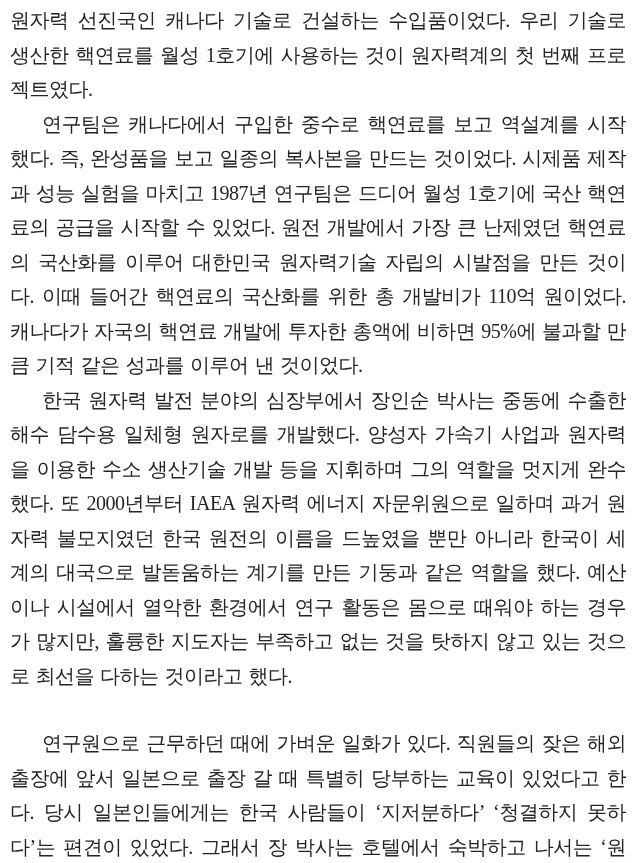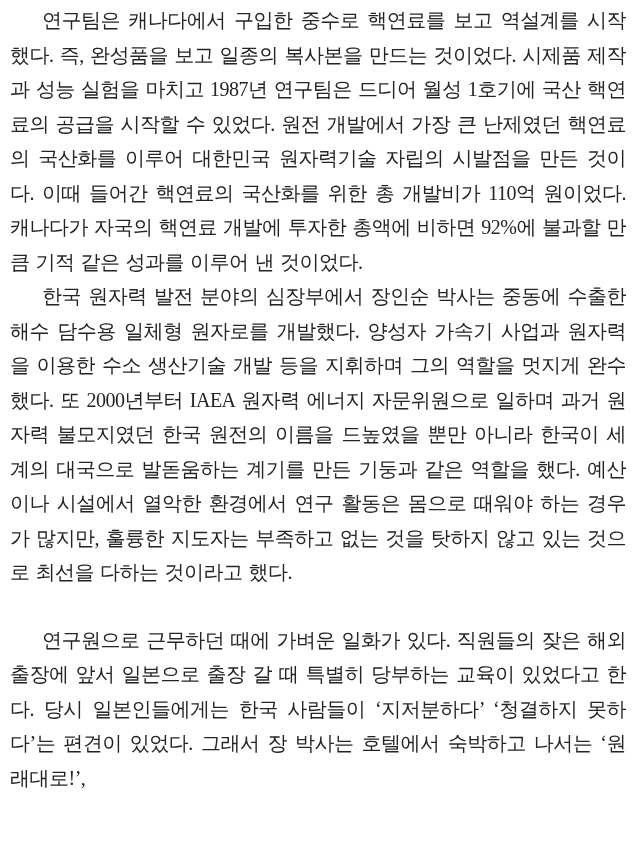--- a/index.html
+++ b/index.html
@@ -35,16 +35,17 @@
     text-indent: 0;
   }
   .para.gap-before {
     margin-top: 33px;
   }
 </style>
 </head>
 <body>
 
 <div class="page">
-  <p class="para">연구팀은 캐나다에서 구입한 중수로 핵연료를 보고 역설계를 시작했다. 즉, 완성품을 보고 일종의 복사본을 만드는 것이었다. 시제품 제작과 성능 실험을 마치고 1987년 연구팀은 드디어 월성 1호기에 국산 핵연료의 공급을 시작할 수 있었다. 원전 개발에서 가장 큰 난제였던 핵연료의 국산화를 이루어 대한민국 원자력기술 자립의 시발점을 만든 것이다. 이때 들어간 핵연료의 국산화를 위한 총 개발비가 110억 원이었다. 캐나다가 자국의 핵연료 개발에 투자한 총액에 비하면 92%에 불과할 만큼 기적 같은 성과를 이루어 낸 것이었다.</p>
+  <p class="para no-indent">원자력 선진국인 캐나다 기술로 건설하는 수입품이었다. 우리 기술로 생산한 핵연료를 월성 1호기에 사용하는 것이 원자력계의 첫 번째 프로젝트였다.</p>
+  <p class="para">연구팀은 캐나다에서 구입한 중수로 핵연료를 보고 역설계를 시작했다. 즉, 완성품을 보고 일종의 복사본을 만드는 것이었다. 시제품 제작과 성능 실험을 마치고 1987년 연구팀은 드디어 월성 1호기에 국산 핵연료의 공급을 시작할 수 있었다. 원전 개발에서 가장 큰 난제였던 핵연료의 국산화를 이루어 대한민국 원자력기술 자립의 시발점을 만든 것이다. 이때 들어간 핵연료의 국산화를 위한 총 개발비가 110억 원이었다. 캐나다가 자국의 핵연료 개발에 투자한 총액에 비하면 95%에 불과할 만큼 기적 같은 성과를 이루어 낸 것이었다.</p>
   <p class="para">한국 원자력 발전 분야의 심장부에서 장인순 박사는 중동에 수출한 해수 담수용 일체형 원자로를 개발했다. 양성자 가속기 사업과 원자력을 이용한 수소 생산기술 개발 등을 지휘하며 그의 역할을 멋지게 완수했다. 또 2000년부터 IAEA 원자력 에너지 자문위원으로 일하며 과거 원자력 불모지였던 한국 원전의 이름을 드높였을 뿐만 아니라 한국이 세계의 대국으로 발돋움하는 계기를 만든 기둥과 같은 역할을 했다. 예산이나 시설에서 열악한 환경에서 연구 활동은 몸으로 때워야 하는 경우가 많지만, 훌륭한 지도자는 부족하고 없는 것을 탓하지 않고 있는 것으로 최선을 다하는 것이라고 했다.</p>
   <p class="para gap-before">연구원으로 근무하던 때에 가벼운 일화가 있다. 직원들의 잦은 해외 출장에 앞서 일본으로 출장 갈 때 특별히 당부하는 교육이 있었다고 한다. 당시 일본인들에게는 한국 사람들이 ‘지저분하다’ ‘청결하지 못하다’는 편견이 있었다. 그래서 장 박사는 호텔에서 숙박하고 나서는 ‘원래대로!’,</p>
 </div>
 
 </body></html>

